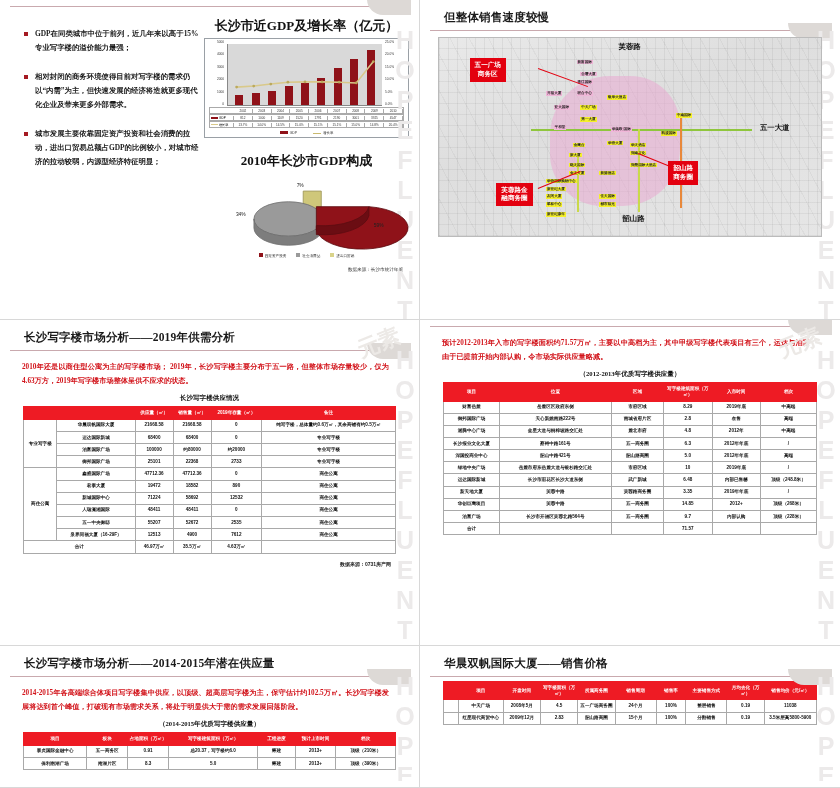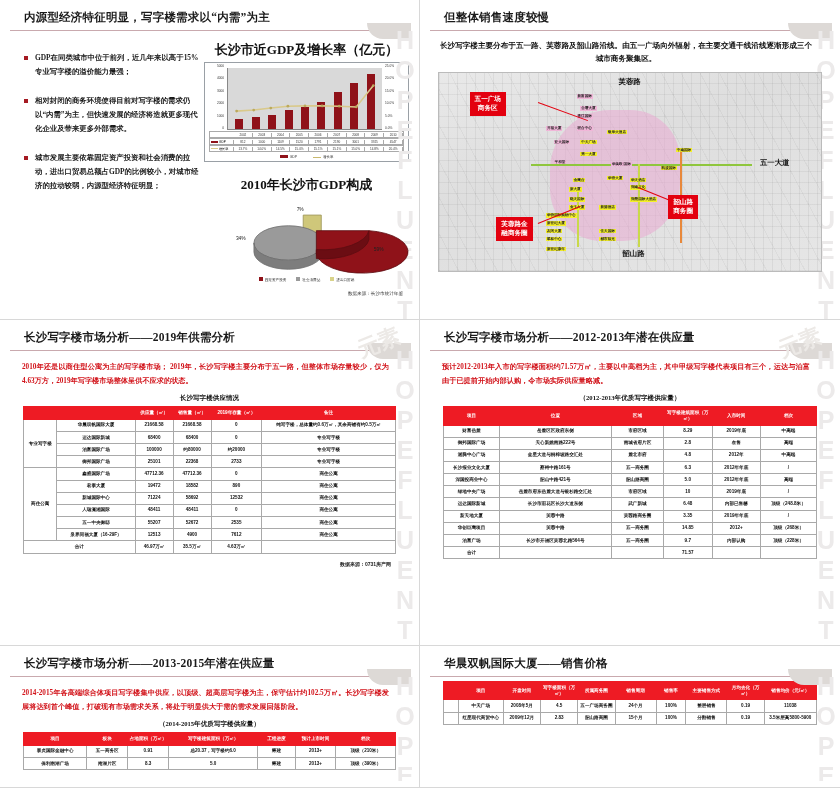--- a/index.html
+++ b/index.html
@@ -138,21 +138,20 @@
           font-family:"Liberation Sans",sans-serif; font-weight:bold; }
   .cut { position:absolute; left:0; right:0; bottom:0; height:6px; background:#fff; }
 </style>
 </head>
 <body>
 
 <div class="grid">
 
   <div class="slide">
     <div class="slide-inner">
-      <div class="s-title">内源型经济特征明显，写字楼需求以“内需”为主</div>
       <div class="s-rule"></div>
       <div class="wm">HOPEFLUENT</div>
 
       <div class="s1-body">
         <div class="bullets">
           <div class="bullet">
             <span class="bsq"></span>
             <span class="btxt">GDP在同类城市中位于前列，近几年来以高于15%专业写字楼的溢价能力最强；</span>
           </div>
           <div class="bullet">
@@ -298,21 +297,20 @@
         </div>
       </div>
     </div>
   </div>
 
   <div class="slide nb-r">
     <div class="slide-inner">
       <div class="s-title">但整体销售速度较慢</div>
       <div class="s-rule"></div>
       <div class="wm">HOPEFLUENT</div>
-      <div class="s2-lead">长沙写字楼主要分布于五一路、芙蓉路及韶山路沿线。由五一广场向外辐射，在主要交通干线沿线逐渐形成三个城市商务聚集区。</div>
 
       <div class="map">
         <div class="pinkzone"></div>
 
         <div class="road" style="left:24%; top:46%; width:58%;"></div>
         <div class="road v" style="left:52%; top:46%; height:42%;"></div>
         <div class="road orange" style="left:63%; top:38%; height:48%;"></div>
         <div class="road v" style="left:36%; top:60%; height:28%;"></div>
 
         <div class="mroadname" style="left:47%; top:2%;">芙蓉路</div>
@@ -466,21 +464,20 @@
               <td></td>
             </tr>
           </tbody>
       </table>
       <div class="src2">数据来源：0731房产网</div>
     </div>
   </div>
 
   <div class="slide nb-r">
     <div class="slide-inner">
-      <div class="s-title">长沙写字楼市场分析——2012-2013年潜在供应量</div>
       <div class="s-rule"></div>
       <div class="wm">HOPEFLUENT</div>
       <div class="wm2">元素</div>
 
       <div class="lead">预计2012-2013年入市的写字楼面积约71.57万㎡，主要以中高档为主，其中甲级写字楼代表项目有三个，运达与泊富由于已提前开始内部认购，令市场实际供应量略减。</div>
       <div class="tbl-cap">（2012-2013年优质写字楼供应量）</div>
 
       <table class="t">
         <thead>
             <tr id="s4head">
@@ -581,21 +578,21 @@
               <td></td>
               <td></td>
             </tr>
           </tbody>
       </table>
     </div>
   </div>
 
   <div class="slide">
     <div class="slide-inner">
-      <div class="s-title">长沙写字楼市场分析——2013-2015年潜在供应量</div>
+      <div class="s-title">长沙写字楼市场分析——2014-2015年潜在供应量</div>
       <div class="s-rule"></div>
       <div class="wm">HOPEFLUENT</div>
 
       <div class="lead">2014-2015年各高端综合体项目写字楼集中供应，以顶级、超高层写字楼为主，保守估计约102.5万㎡。长沙写字楼发展将达到首个峰值，打破现有市场需求关系，将处于明显供大于需的需求发展回落阶段。</div>
       <div class="tbl-cap">（2014-2015年优质写字楼供应量）</div>
 
       <table class="t">
         <thead>
             <tr id="s5head">
               <th style="width: 17%;">项目</th>

